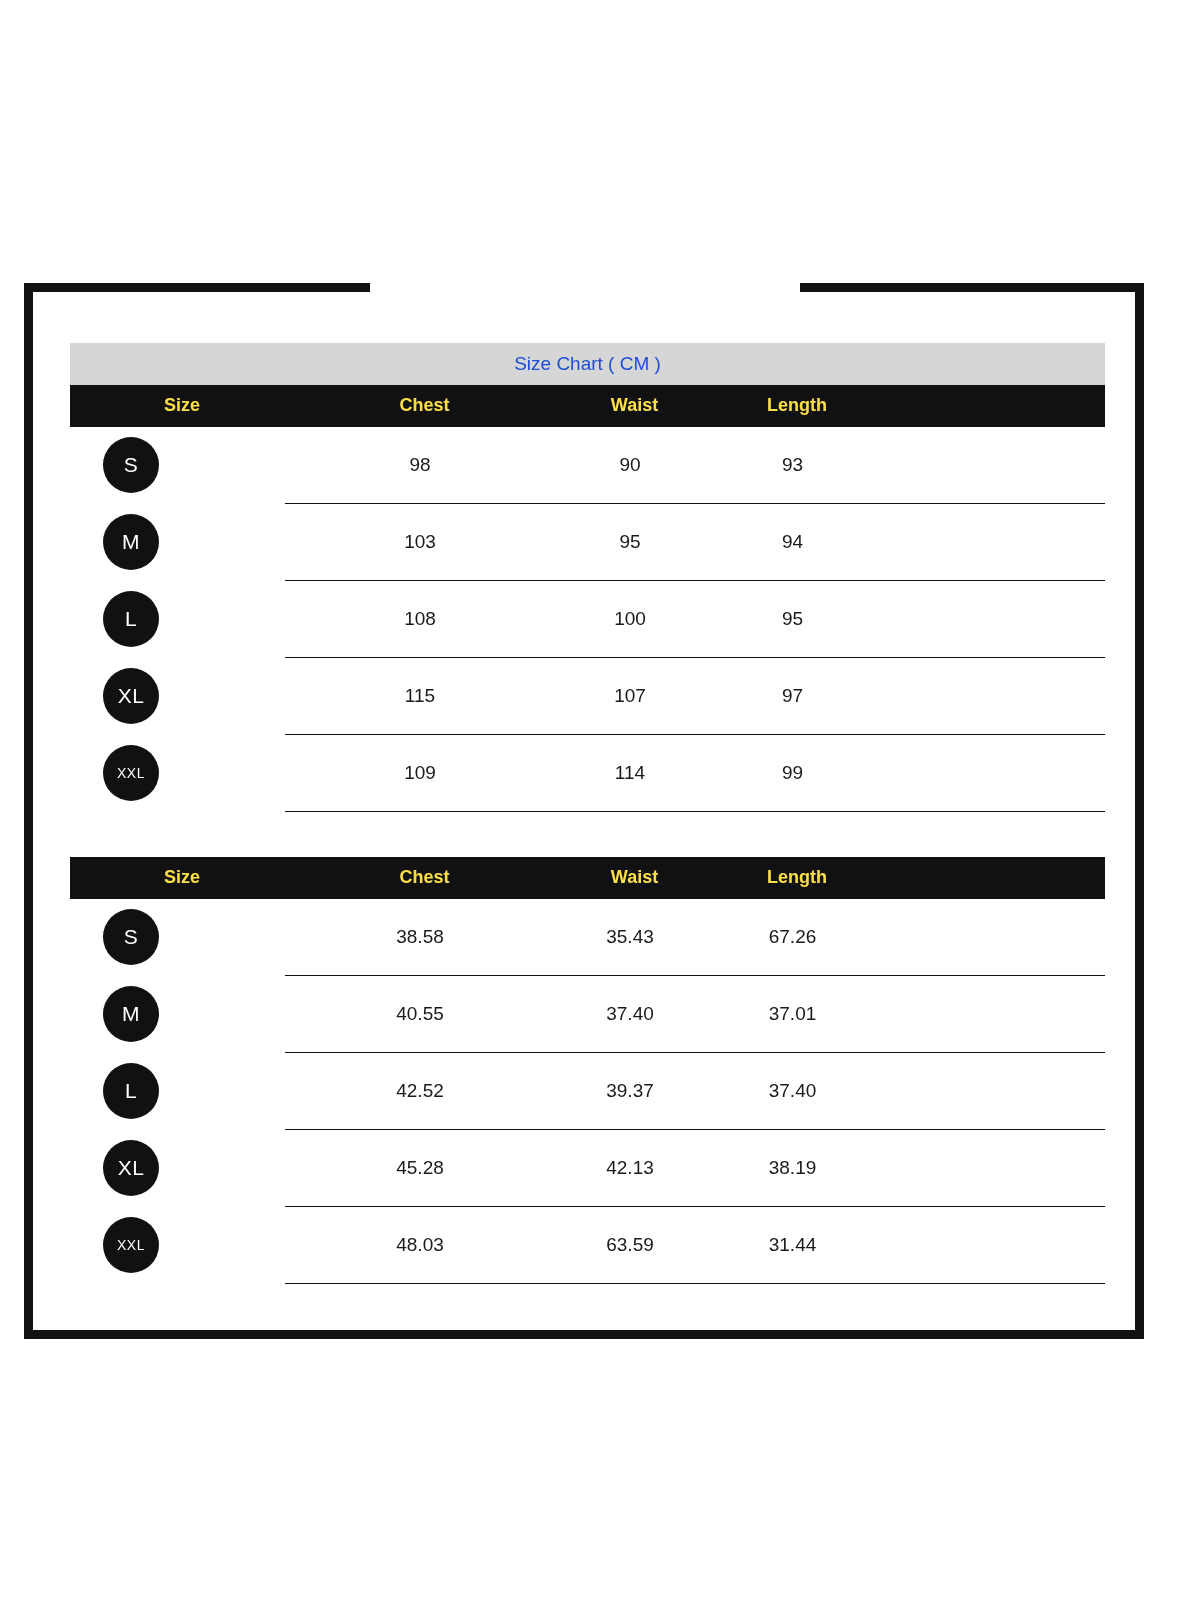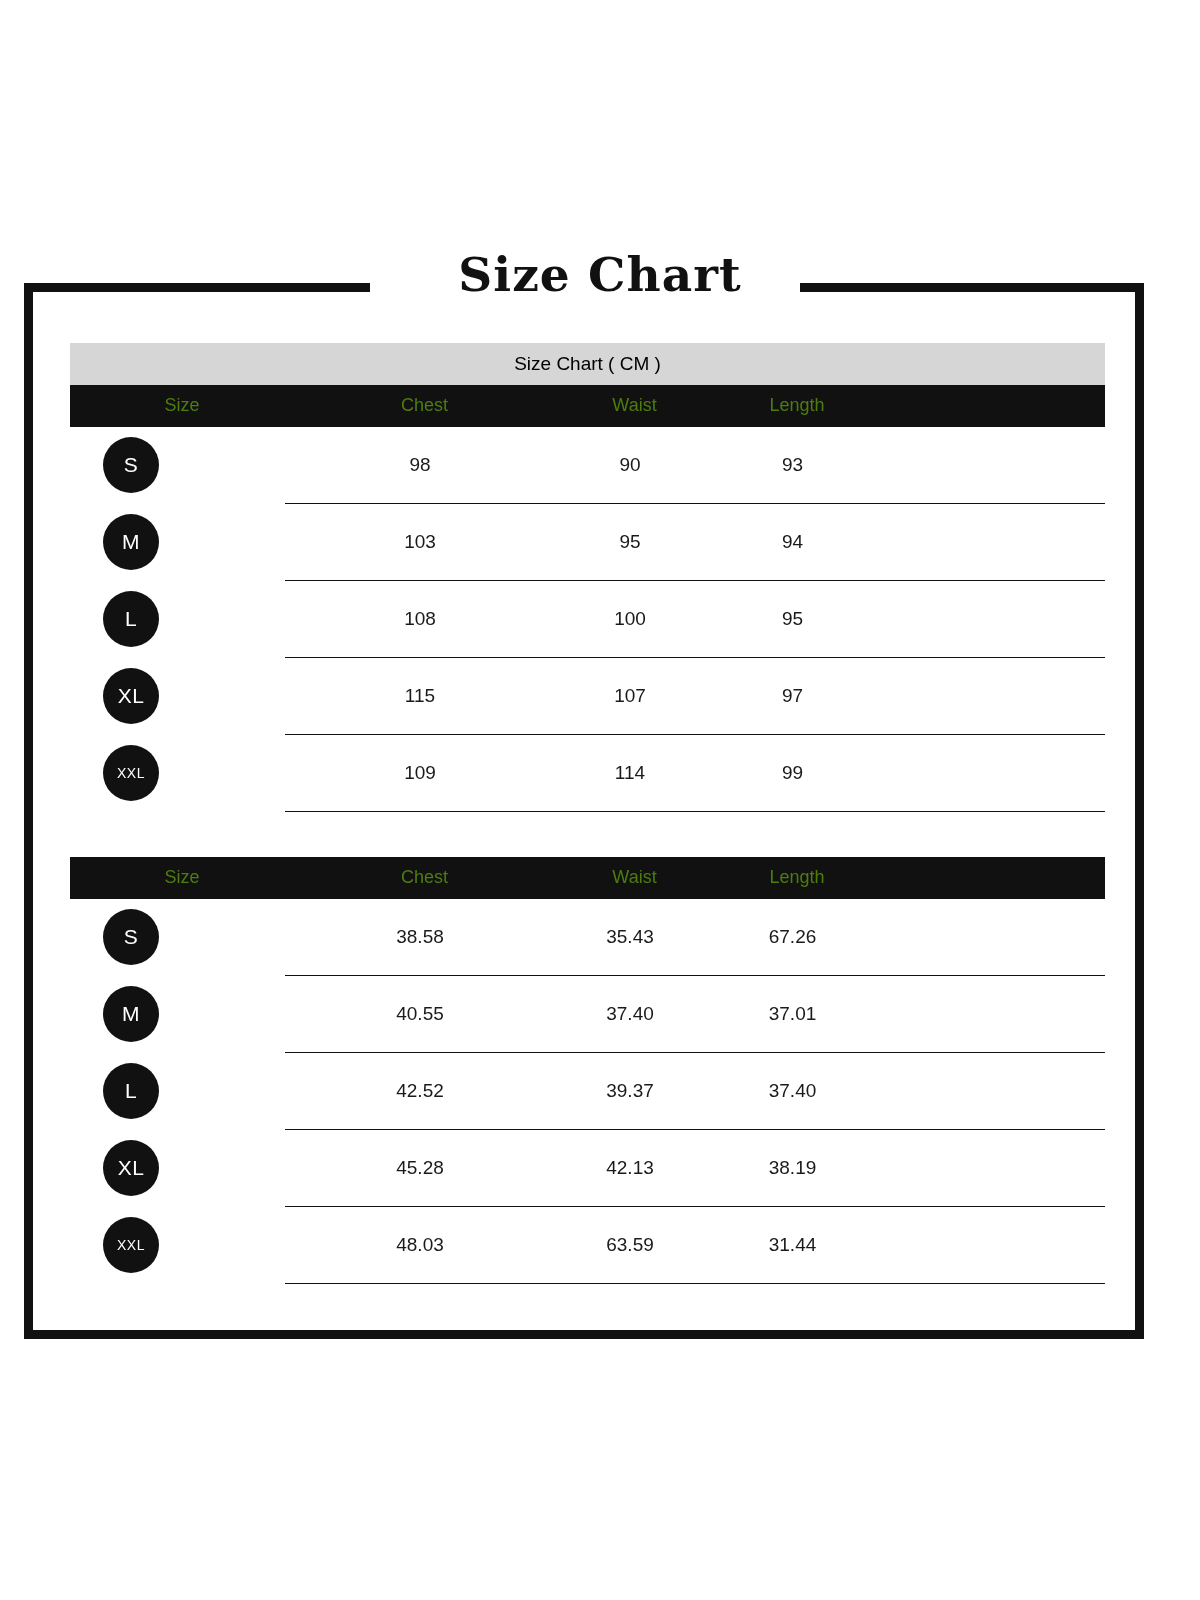--- a/index.html
+++ b/index.html
@@ -73,29 +73,29 @@
     table-layout: fixed;
   }
   table.size-table + .table-gap {
     height: 45px;
   }
 
   .band-row td {
     background: #d6d6d6;
     text-align: center;
     font-size: 19px;
-    color: #000000;
+    color: #1d4ed8;
     padding: 10px 0 10px 0;
     font-weight: 400;
   }
   .head-row th {
     background: #111111;
-    color: #4d7c0f;
+    color: #fde047;
     font-size: 18px;
-    font-weight: 400;
+    font-weight: 700;
     padding: 10px 0 11px 9px;
     text-align: center;
   }
   .head-row th.col-size {
     text-align: center;
   }
 
   tbody tr.data-row td {
     border-bottom: 1.5px solid #111111;
     height: 74px;
@@ -135,21 +135,20 @@
   col.c-length { width: 175px; }
   col.c-pad { width: 225px; }
 </style>
 </head>
 <body>
 
 <div id="page-frame"></div>
 
 <div id="title-wrap">
   <div id="title-mask"></div>
-  <div id="page-title">Size Chart</div>
 </div>
 
 <div id="content">
 
   <table class="size-table">
     <colgroup>
       <col class="c-size">
         <col class="c-chest">
         <col class="c-waist">
         <col class="c-length">

